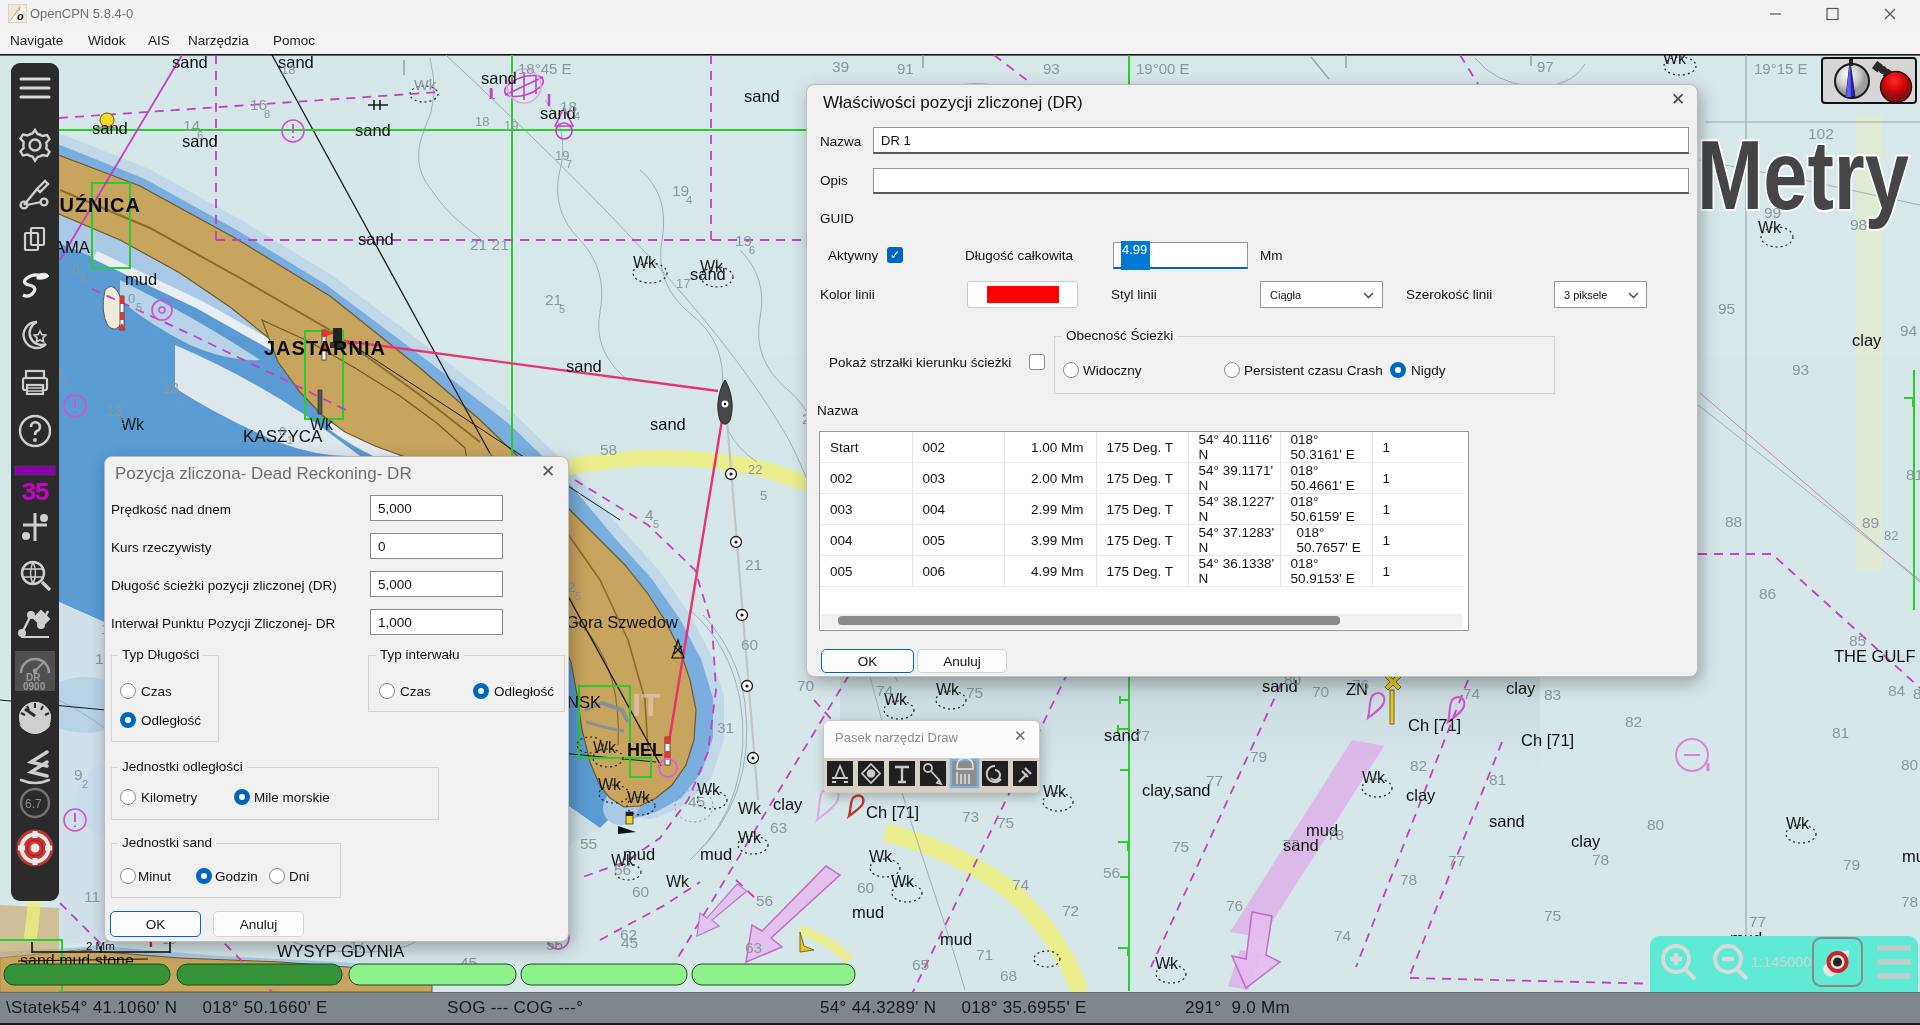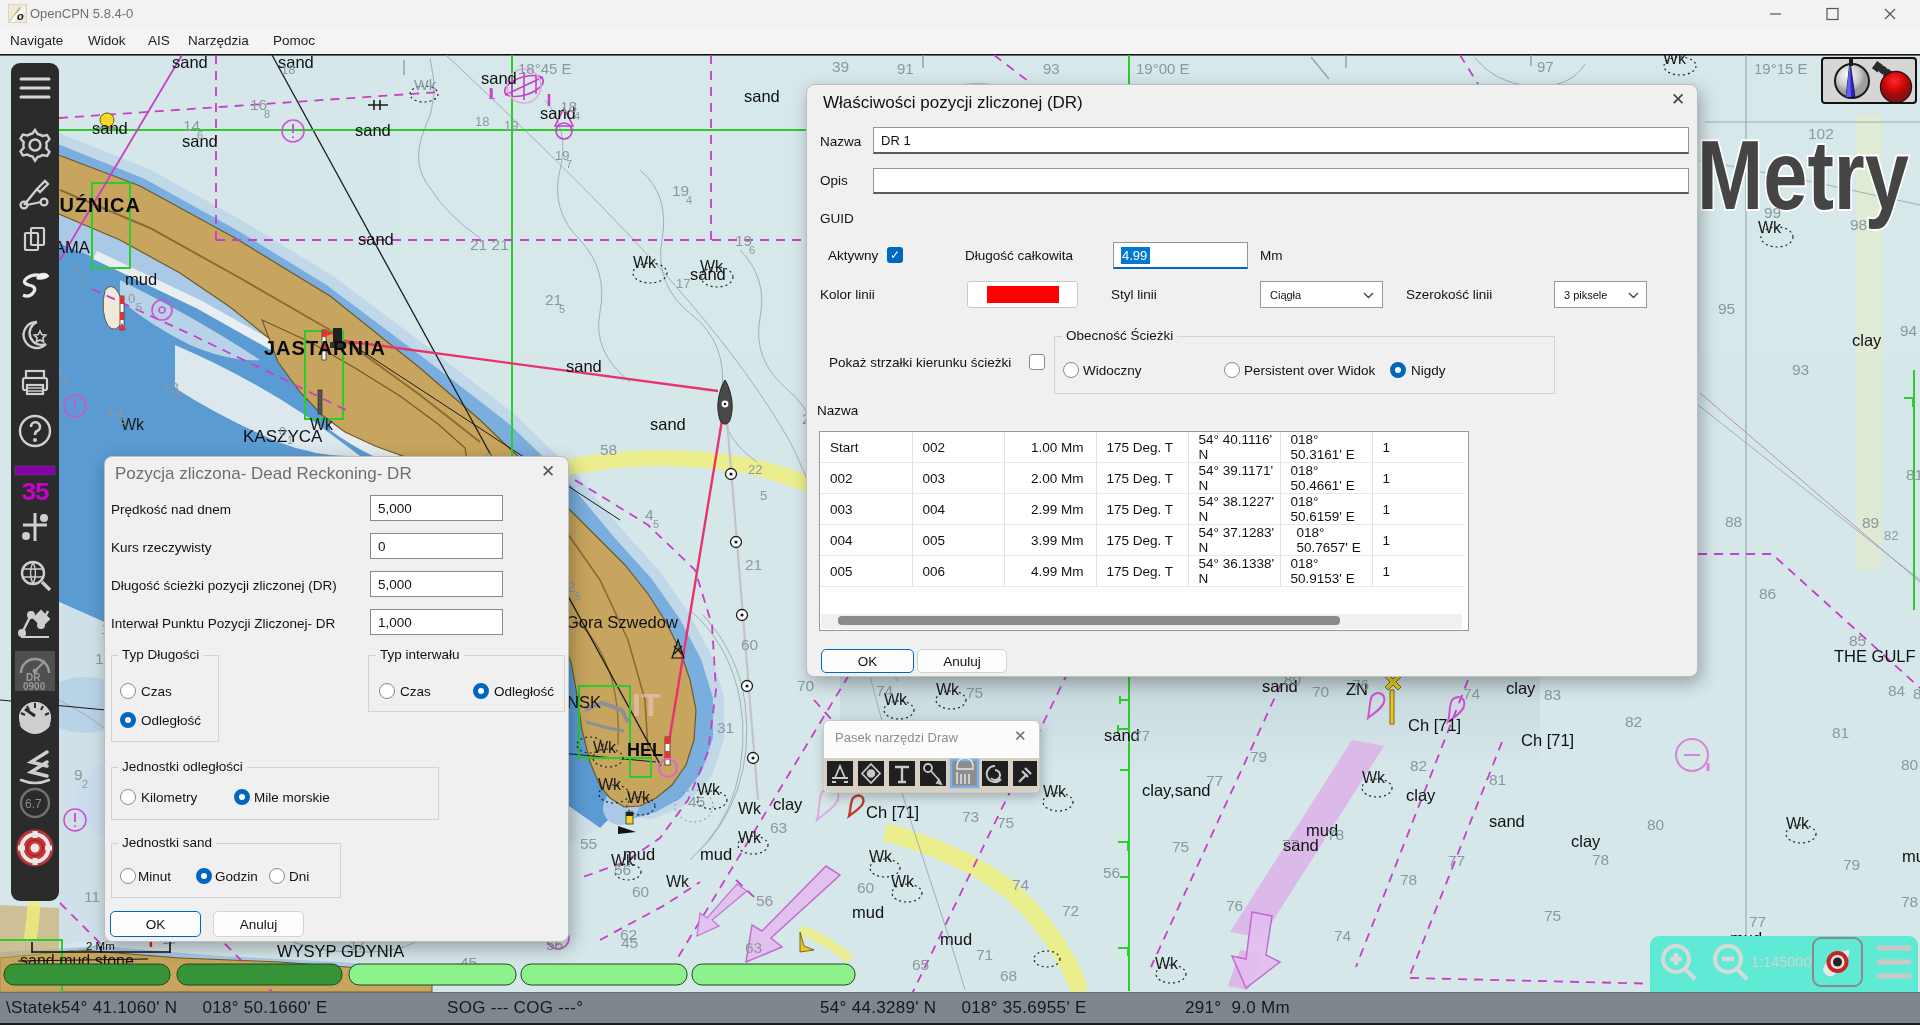--- a/index.html
+++ b/index.html
@@ -758,21 +758,21 @@
  <span class="x" style="left:864px;top:4px">✕</span>
  <span class="lbl" style="left:13px;top:49px">Nazwa</span>
  <div class="inp" style="left:66px;top:42px;width:816px;height:27px">DR 1</div>
  <span class="lbl" style="left:13px;top:88px">Opis</span>
  <div class="inp" style="left:66px;top:83px;width:816px;height:26px"></div>
  <span class="lbl" style="left:13px;top:126px">GUID</span>
  <span class="lbl" style="left:21px;top:163px">Aktywny</span>
  <span class="chk" style="left:80px;top:162px">✓</span>
  <span class="lbl" style="left:158px;top:163px">Długość całkowita</span>
  <div class="inp" style="left:306px;top:157px;width:135px;height:27px;border-bottom:2px solid #0067c0">
-      <span style="background:#0078d4;color:#fff;padding:1px 3px 1px 1px">4.99</span>
+      <span style="background:#0078d4;color:#fff;padding:1px 3px 13px 1px">4.99</span>
     </div>
  <span class="lbl" style="left:453px;top:163px">Mm</span>
  <span class="lbl" style="left:13px;top:202px">Kolor linii</span>
  <div class="abs" style="left:160px;top:196px;width:111px;height:27px;background:#fff;border:1px solid #c9c9c9;border-radius:3px">
   <div class="abs" style="left:19px;top:4px;width:72px;height:17px;background:#ff0000"></div>
  </div>
  <span class="lbl" style="left:304px;top:202px">Styl linii</span>
  <div class="drop" style="left:453px;top:196px;width:123px;height:27px">Ciągła<svg class="abs" style="right:8px;top:10px" width="11" height="7">
         <path d="M 1,1 L 5.5,5.5 L 10,1" stroke="#444" stroke-width="1.4" fill="none"></path>
       </svg></div>
@@ -780,21 +780,21 @@
  <div class="drop" style="left:747px;top:196px;width:93px;height:27px">3 piksele<svg class="abs" style="right:7px;top:10px" width="11" height="7">
         <path d="M 1,1 L 5.5,5.5 L 10,1" stroke="#444" stroke-width="1.4" fill="none"></path>
       </svg></div>
  <div class="grp" style="left:247px;top:251px;width:501px;height:58px"></div>
  <span class="grplbl" style="left:255px;top:243px">Obecność Ścieżki</span>
  <span class="lbl" style="left:22px;top:270px">Pokaż strzałki kierunku ścieżki</span>
  <span class="chku" style="left:222px;top:269px"></span>
  <span class="rad" style="left:256px;top:277px"></span>
     <span class="lbl" style="left:276px;top:278px">Widoczny</span>
  <span class="rad" style="left:417px;top:277px"></span>
-    <span class="lbl" style="left:437px;top:278px">Persistent over Widok</span>
+    <span class="lbl" style="left:437px;top:278px">Persistent czasu Crash</span>
  <span class="radsel" style="left:583px;top:277px"></span>
     <span class="lbl" style="left:604px;top:278px">Nigdy</span>
  <span class="lbl" style="left:10px;top:318px">Nazwa</span>
  <div class="abs" style="left:12px;top:346px;width:650px;height:200px;background:#fff;border:1px solid #999;overflow:hidden;font-size:13.5px">
   <table style="border-collapse:collapse;font-size:13.5px;color:#111;table-layout:fixed;width:644px">
   <tbody>
           <tr style="height:24px">
             <td style="border-right:1px solid #e3e3e3;border-bottom:1px solid #e9e9e9;padding-left:10px">Start</td>
             <td style="border-right:1px solid #e3e3e3;border-bottom:1px solid #e9e9e9;padding-left:10px">002</td>
             <td style="border-right:1px solid #e3e3e3;border-bottom:1px solid #e9e9e9;text-align:right;padding-right:12px">1.00 Mm</td>

